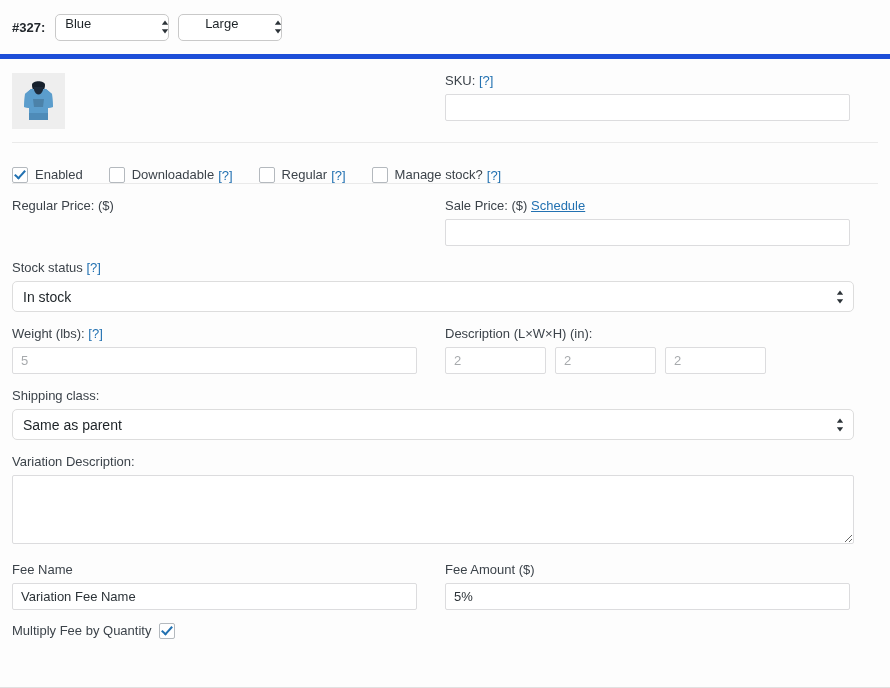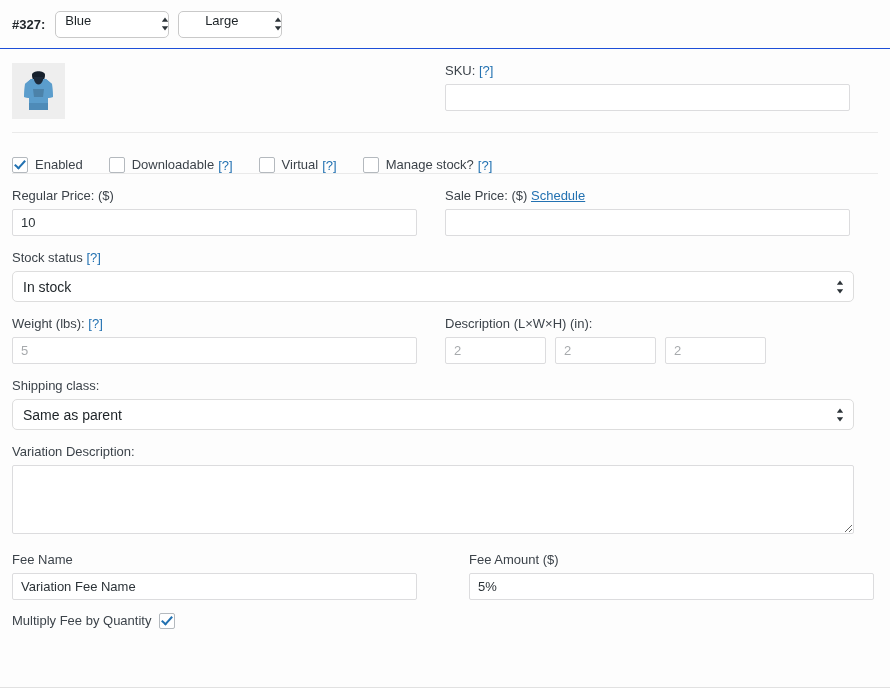--- a/index.html
+++ b/index.html
@@ -21,23 +21,23 @@
     width: 890px;
     height: 688px;
     background: #fdfdfd;
     box-sizing: border-box;
     border-bottom: 1px solid #e1e1e1;
     position: relative;
   }
 
   
   .variation-header {
-    height: 49px;
-    box-sizing: border-box;
-    border-bottom: 1px solid #1d4ed8;
+    height: 59px;
+    box-sizing: border-box;
+    border-bottom: 5px solid #1d4ed8;
     display: flex;
     align-items: center;
     padding: 0 12px 0 12px;
     background: #fdfdfd;
   }
   .variation-id {
     font-size: 13px;
     font-weight: bold;
     color: #23282d;
     margin-right: 10px;
@@ -243,21 +243,21 @@
     font-size: 13px;
     color: #2c3338;
     padding: 6px 8px;
     resize: both;
     outline: none;
     display: block;
   }
   .wide-field { width: 842px; }
 
   
-  .fee-row { padding-top: 18px; gap: 24px; }
+  .fee-row { padding-top: 18px; }
 
   .multiply-row {
     display: flex;
     align-items: center;
     padding-top: 13px;
   }
   .multiply-row .cb-label { margin-right: 8px; }
 </style>
 </head>
 <body>
@@ -319,36 +319,35 @@
         <input class="cbox" type="checkbox" checked="" style="">
         <span class="cb-label">Enabled</span>
       </span>
       <span class="cb-group">
         <input class="cbox" type="checkbox" style="">
         <span class="cb-label">Downloadable</span>
         <a class="help-tip" style="margin-left:4px">[?]</a>
       </span>
       <span class="cb-group">
         <input class="cbox" type="checkbox" style="">
-        <span class="cb-label">Virtual</span>
+        <span class="cb-label">Regular</span>
         <a class="help-tip" style="margin-left:4px">[?]</a>
       </span>
       <span class="cb-group">
         <input class="cbox" type="checkbox" style="">
         <span class="cb-label">Manage stock?</span>
         <a class="help-tip" style="margin-left:4px">[?]</a>
       </span>
     </div>
 
     <div class="divider"></div>
 
     <div class="row field-block">
       <div class="col col-left">
         <label class="field-label">Regular Price: ($)</label>
-        <input class="text-input" type="text" value="10" style="">
       </div>
       <div class="col">
         <label class="field-label">
           <span>Sale Price: ($)</span>
           <a class="schedule-link">Schedule</a>
         </label>
         <input class="text-input" type="text" value="" style="">
       </div>
     </div>
 

